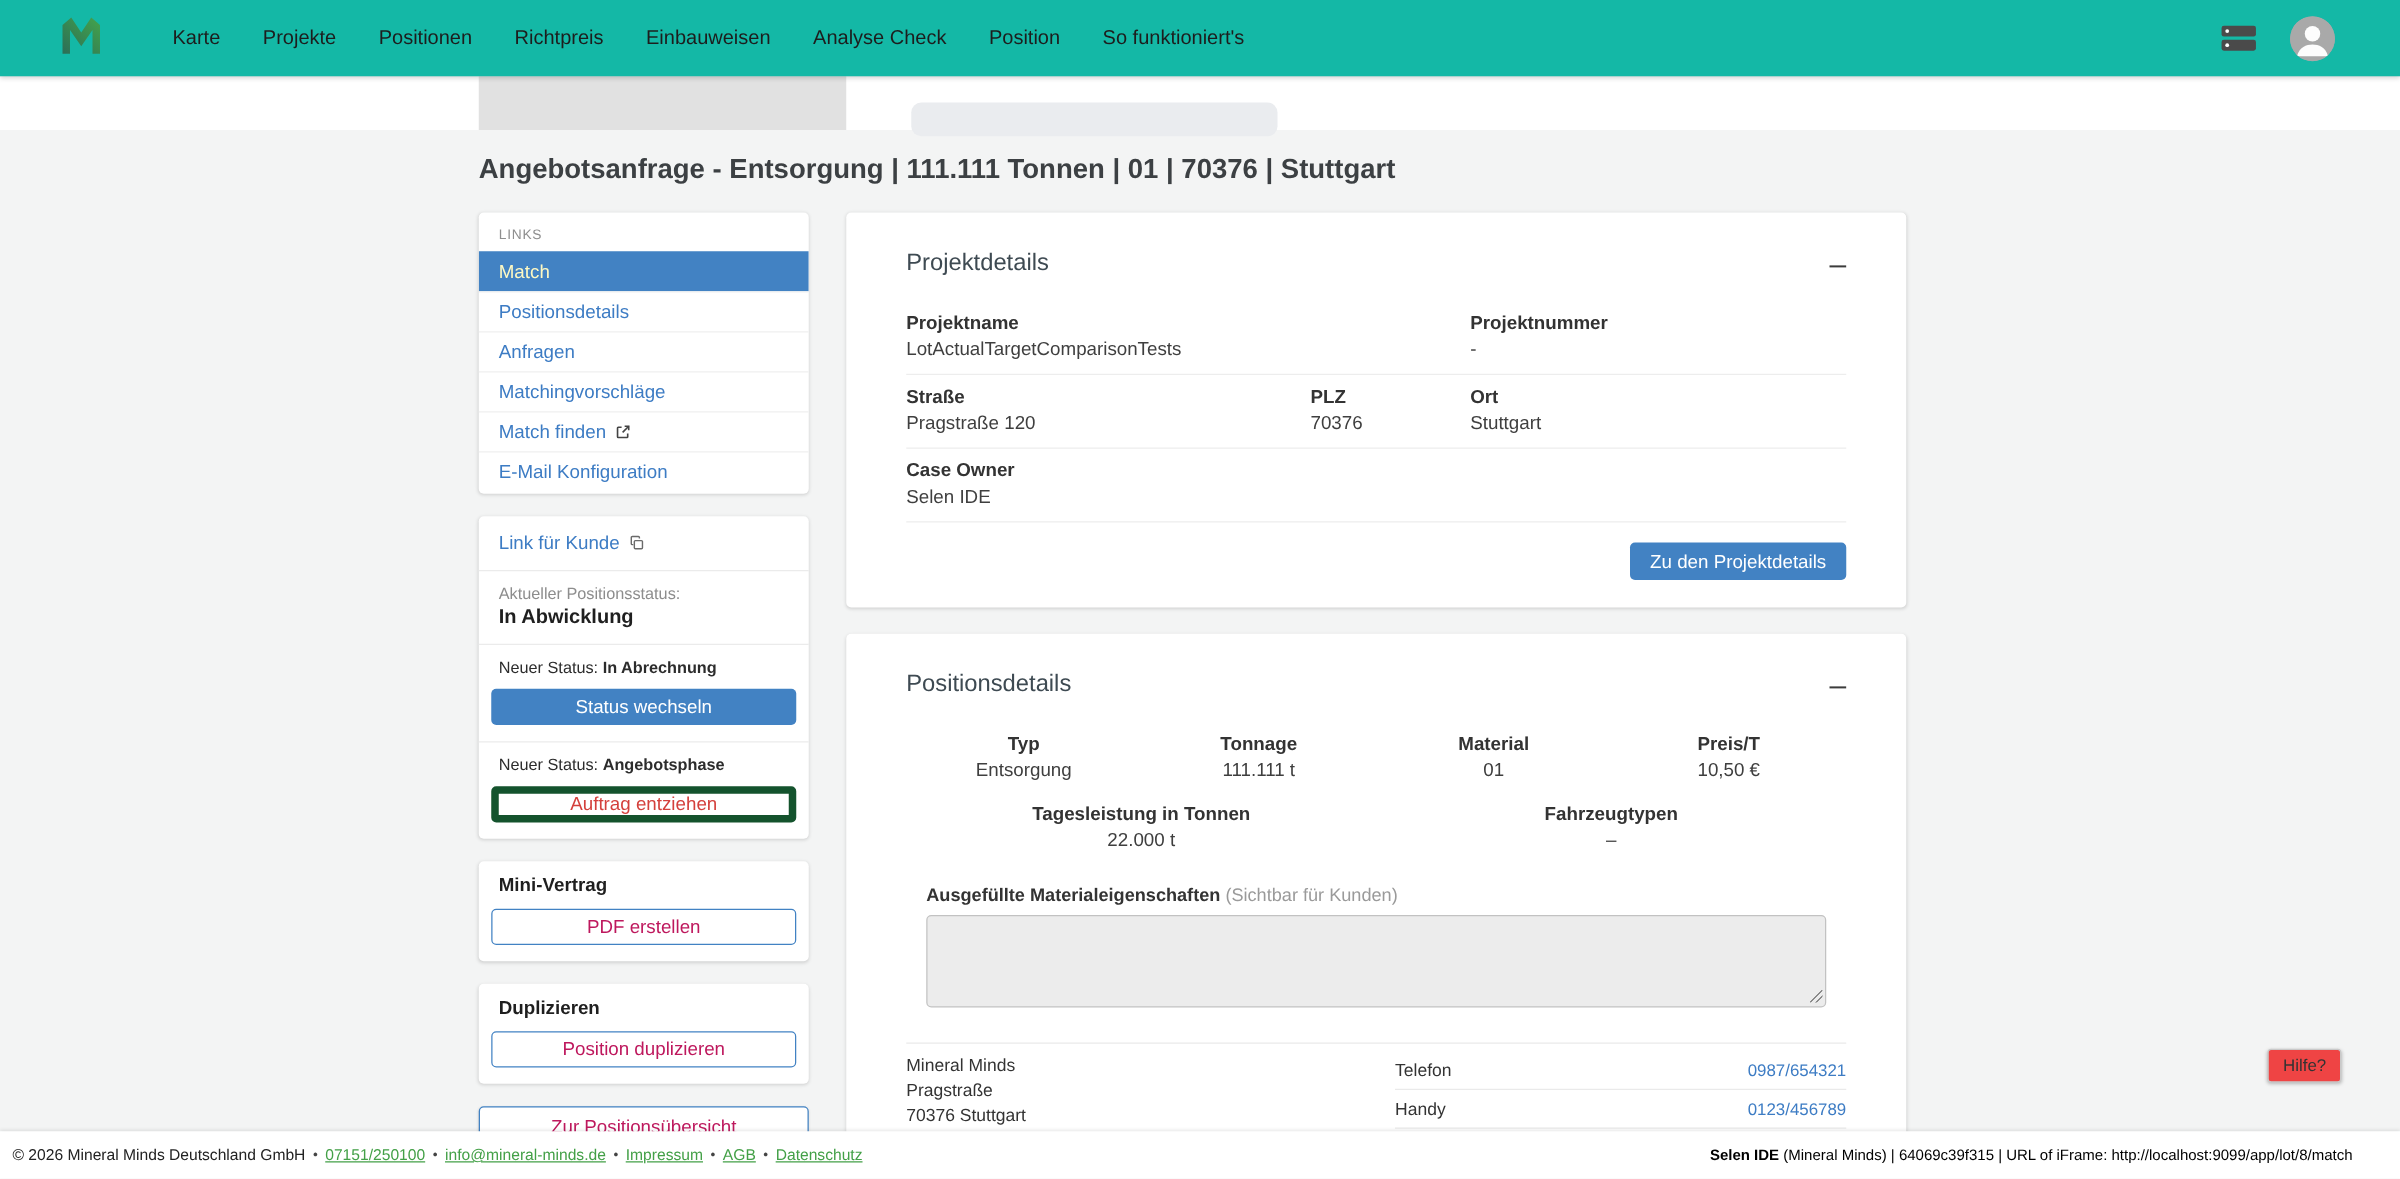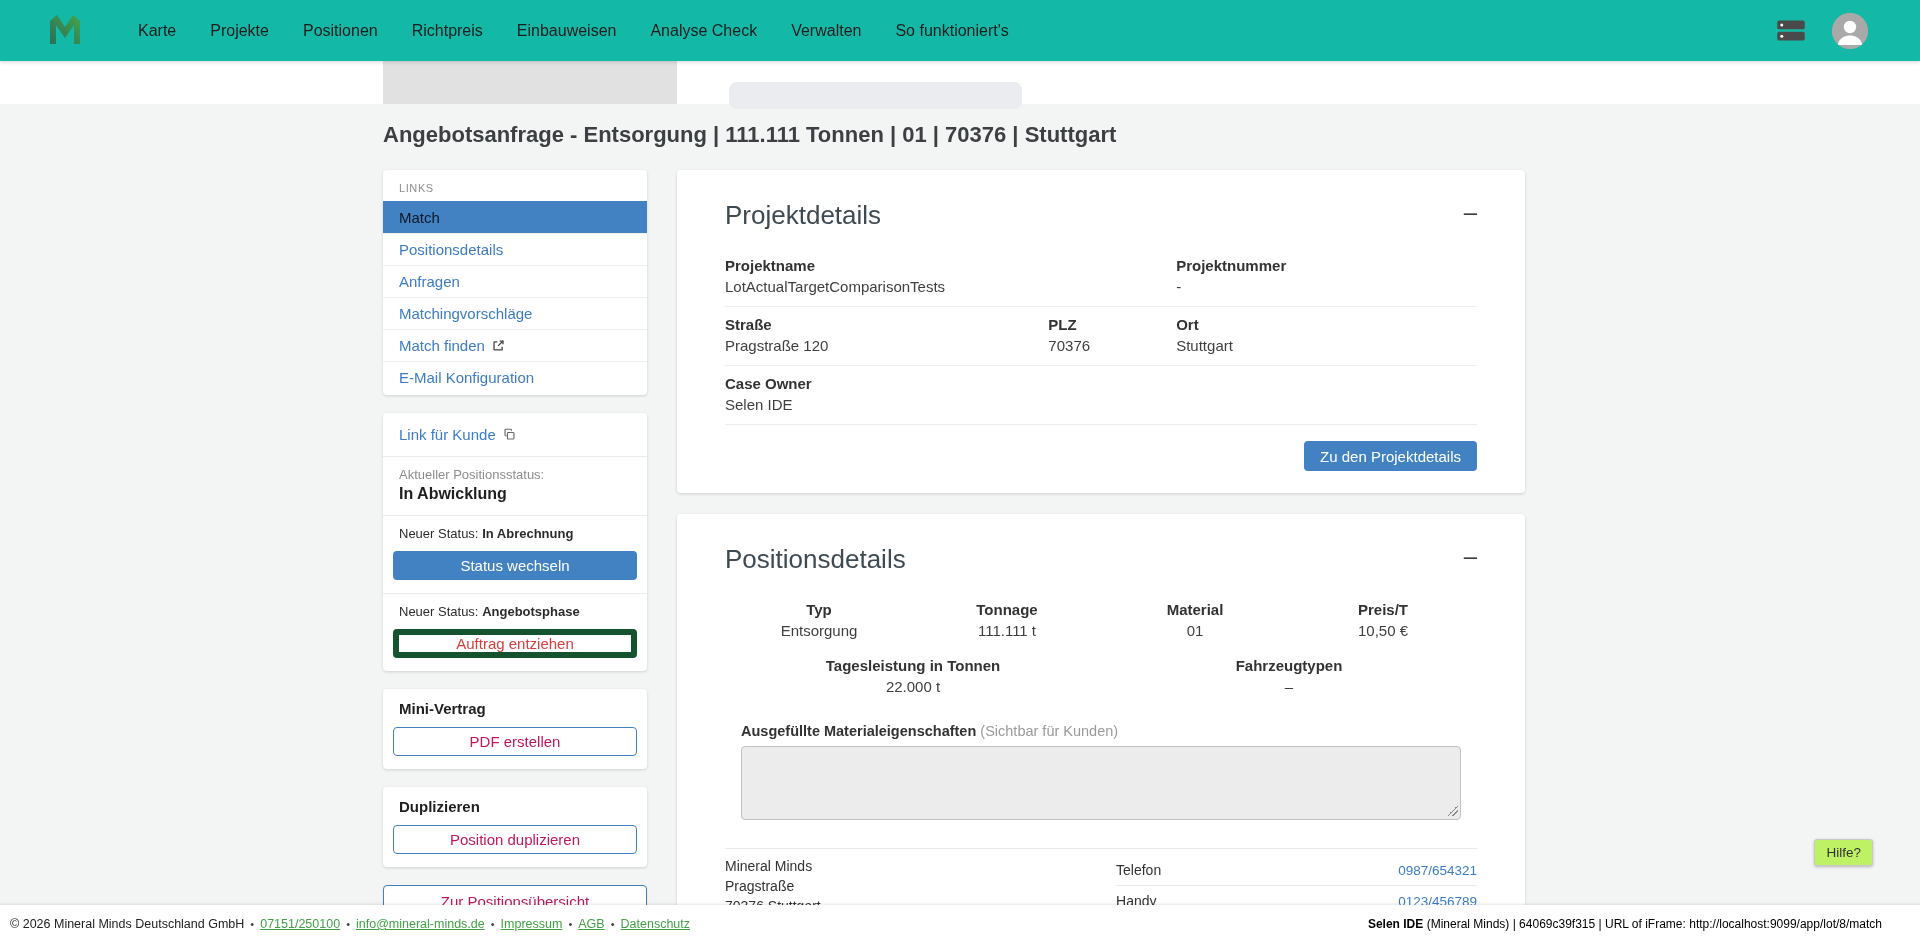--- a/index.html
+++ b/index.html
@@ -27,21 +27,21 @@
   .skel-b { position: absolute; left: 729px; top: 21px; width: 293px; height: 27px; background: #eaecef; border-radius: 8px; }
   
   .page-title { margin: 18px 0 22px 383px; font-size: 22px; font-weight: 700; color: #3c4043; }
   .layout { display: flex; gap: 30px; margin-left: 383px; width: 1142px; align-items: flex-start; }
   .card { background: #fff; border-radius: 4px; box-shadow: 0 1px 3px rgba(0,0,0,.15); }
   
   .sidebar { width: 264px; flex: none; display: flex; flex-direction: column; gap: 18px; }
   .links-card { overflow: hidden; padding-bottom: 2px; }
   .links-heading { padding: 12px 16px 7px; font-size: 11px; letter-spacing: .6px; color: #8f8f8f; font-weight: 500; }
   .side-item { padding: 7px 16px; font-size: 15px; color: #3d7cc4; cursor: pointer; display: flex; align-items: center; gap: 7px; border-top: 1px solid #f0f0f0; }
-  .side-item.active { background: #4282c3; color: #0f172a; font-weight: 500; border-top-color: transparent; }
+  .side-item.active { background: #4282c3; color: #fef9c3; font-weight: 500; border-top-color: transparent; }
   .cust-link { display: flex; align-items: center; gap: 7px; padding: 13px 16px; font-size: 15px; color: #3d7cc4; cursor: pointer; }
   .cust-link .cicon { color: #6a6a6a; display: flex; }
   .hr { height: 1px; background: #ebebeb; }
   .status-block { padding: 10px 16px 12px; }
   .muted { font-size: 13px; color: #8d8d8d; }
   .status-strong { font-size: 16px; font-weight: 700; color: #1f1f1f; margin-top: 3px; }
   .new-status { padding: 10px 16px 6px; font-size: 13px; color: #2c2c2c; }
   .new-status b { font-weight: 700; }
   .btn { display: block; border: none; border-radius: 4px; font-family: inherit; cursor: pointer; font-size: 15px; font-weight: 500; }
   .btn-blue { background: #4282c3; color: #fff; }
@@ -49,21 +49,21 @@
   .btn-red-outline { background: #fff; color: #d4403c; border: 6px solid #14532d; }
   .side-btn { margin: 4px 10px 13px; width: calc(100% - 20px); height: 29px; }
   .small-card { padding: 11px 0 13px; }
   .card-label { padding: 0 16px; font-size: 15px; font-weight: 700; color: #1f1f1f; }
   .small-card .btn { margin: 10px 10px 0; width: calc(100% - 20px); height: 29px; }
   .overview-btn { width: 100%; height: 32px; box-shadow: 0 1px 2px rgba(0,0,0,.12); }
   
   .content { width: 848px; flex: none; display: flex; flex-direction: column; gap: 21px; }
   .main-card { padding: 30px 48px 22px; }
   .card-head { display: flex; justify-content: space-between; align-items: flex-start; margin-bottom: 26px; }
-  .card-head h2 { font-size: 26px; font-weight: 500; color: #3e4a52; }
+  .card-head h2 { font-size: 19px; font-weight: 500; color: #3e4a52; }
   .collapse-btn { background: none; border: none; font-size: 24px; line-height: 1; color: #3c3c3c; cursor: pointer; font-family: inherit; }
   .fg-row { display: flex; border-bottom: 1px solid #ededed; padding: 9px 0 11px; }
   .fg-row.first { padding-top: 0; }
   .col-a { width: 43%; } .col-b { width: 17%; } .col-c { width: 40%; }
   .f-label { font-size: 15px; font-weight: 700; color: #333; margin-bottom: 4px; }
   .f-value { font-size: 15px; color: #3f3f3f; }
   .card-actions { display: flex; justify-content: flex-end; margin-top: 16px; }
   .btn-wide { height: 30px; padding: 0 16px; }
   .quad-row { display: flex; text-align: center; margin-bottom: 18px; }
   .quad-row > div { width: 25%; }
@@ -75,21 +75,21 @@
   textarea.mat-box { display: block; width: 100%; height: 74px; background: #ececec; border: 1px solid #c2c2c2; border-radius: 4px; resize: none; font-family: inherit; padding: 8px; font-size: 14px; }
   .resize-corner { position: absolute; right: 3px; bottom: 4px; width: 10px; height: 10px; pointer-events: none;
     background: linear-gradient(135deg, transparent 0 45%, #8a8a8a 45% 52%, transparent 52% 68%, #8a8a8a 68% 76%, transparent 76%); }
   .contact { margin-top: 28px; border-top: 1px solid #eaeaea; padding-top: 9px; display: flex; justify-content: space-between; font-size: 14px; color: #333; }
   .contact-left div { margin-bottom: 4px; }
   .contact-right { width: 48%; }
   .contact-row { display: flex; justify-content: space-between; align-items: center; padding: 4px 0 7px; border-bottom: 1px solid #eaeaea; }
   .contact-row + .contact-row { padding-top: 7px; }
   .contact-row a { color: #3d7cc4; text-decoration: none; cursor: pointer; font-size: 13.5px; }
   
-  .help-btn { position: absolute; top: 839px; right: 47px; z-index: 35; background: #bef264; border: 1px solid #c9c9c9;
+  .help-btn { position: absolute; top: 839px; right: 47px; z-index: 35; background: #ef4444; border: 1px solid #c9c9c9;
     border-radius: 3px; padding: 5px 11px; font-size: 13.5px; color: #333; font-family: inherit; cursor: pointer; box-shadow: 0 1px 3px rgba(0,0,0,.25); }
   .footer { position: fixed; left: 0; right: 0; bottom: 0; height: 38px; background: #fff; z-index: 40;
     display: flex; align-items: center; justify-content: space-between; padding: 0 38px 0 10px; box-shadow: 0 -1px 3px rgba(0,0,0,.1); }
   .footer-left { font-size: 12.5px; color: #222; display: flex; align-items: center; gap: 6px; white-space: nowrap; }
   .footer-left a { color: #43a047; text-decoration: underline; cursor: pointer; }
   .f-sep { color: #444; font-size: 11px; }
   .footer-right { font-size: 12px; color: #000; white-space: nowrap; }
   .footer-right b { font-weight: 700; }
 </style>
 </head>
@@ -109,21 +109,21 @@
       </svg>
     </span>
   </div>
   <nav class="nav">
     <a class="nav-item">Karte</a>
     <a class="nav-item">Projekte</a>
     <a class="nav-item">Positionen</a>
     <a class="nav-item">Richtpreis</a>
     <a class="nav-item">Einbauweisen</a>
     <a class="nav-item">Analyse Check</a>
-    <a class="nav-item">Verwalten</a>
+    <a class="nav-item">Position</a>
     <a class="nav-item">So funktioniert's</a>
   </nav>
   <div class="topbar-right">
     <span class="icon-btn">
       <svg width="30" height="23" viewBox="0 0 24 18">
         <rect x="1" y="1" width="22" height="7" rx="1.5" fill="#4a4a4a"></rect>
         <rect x="1" y="10" width="22" height="7" rx="1.5" fill="#4a4a4a"></rect>
         <circle cx="4.6" cy="4.5" r="1.2" fill="#fff"></circle>
         <circle cx="4.6" cy="13.5" r="1.2" fill="#fff"></circle>
       </svg>

